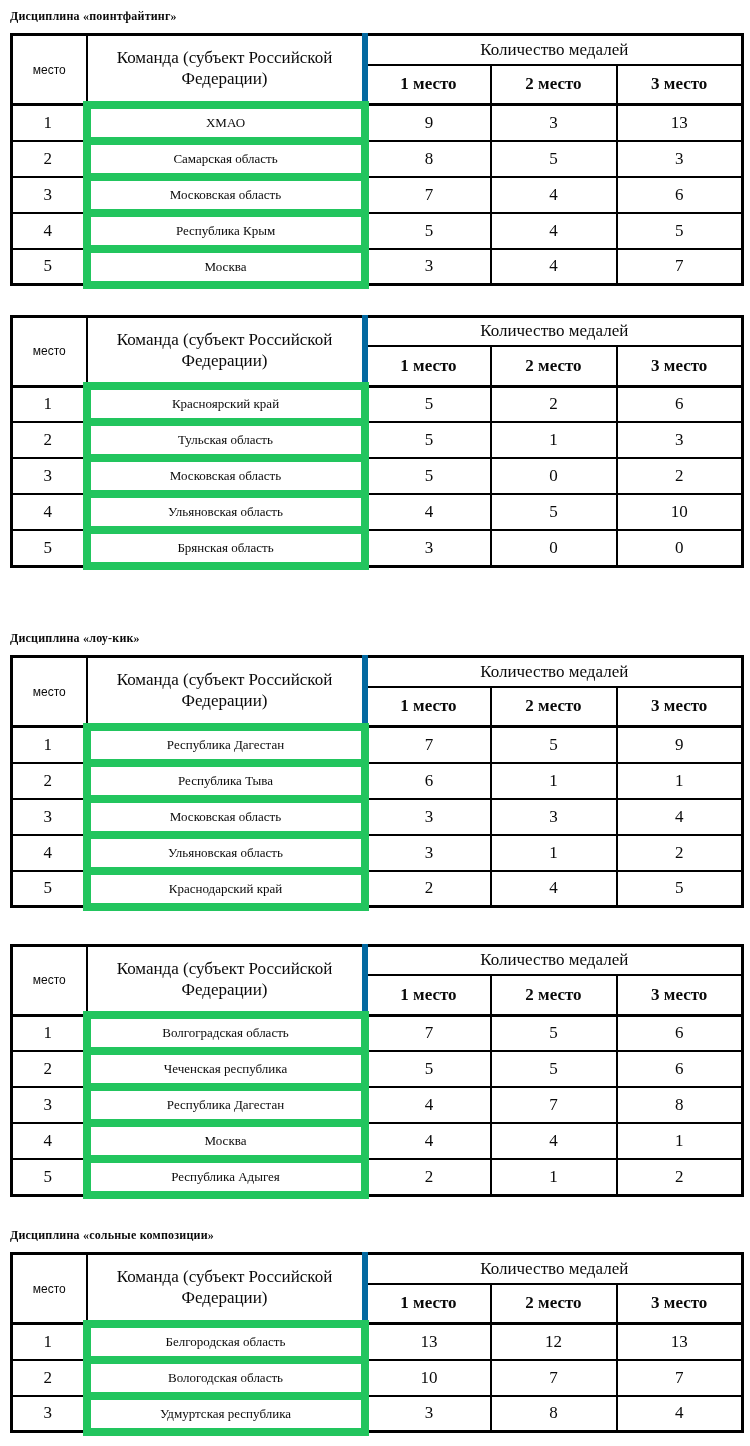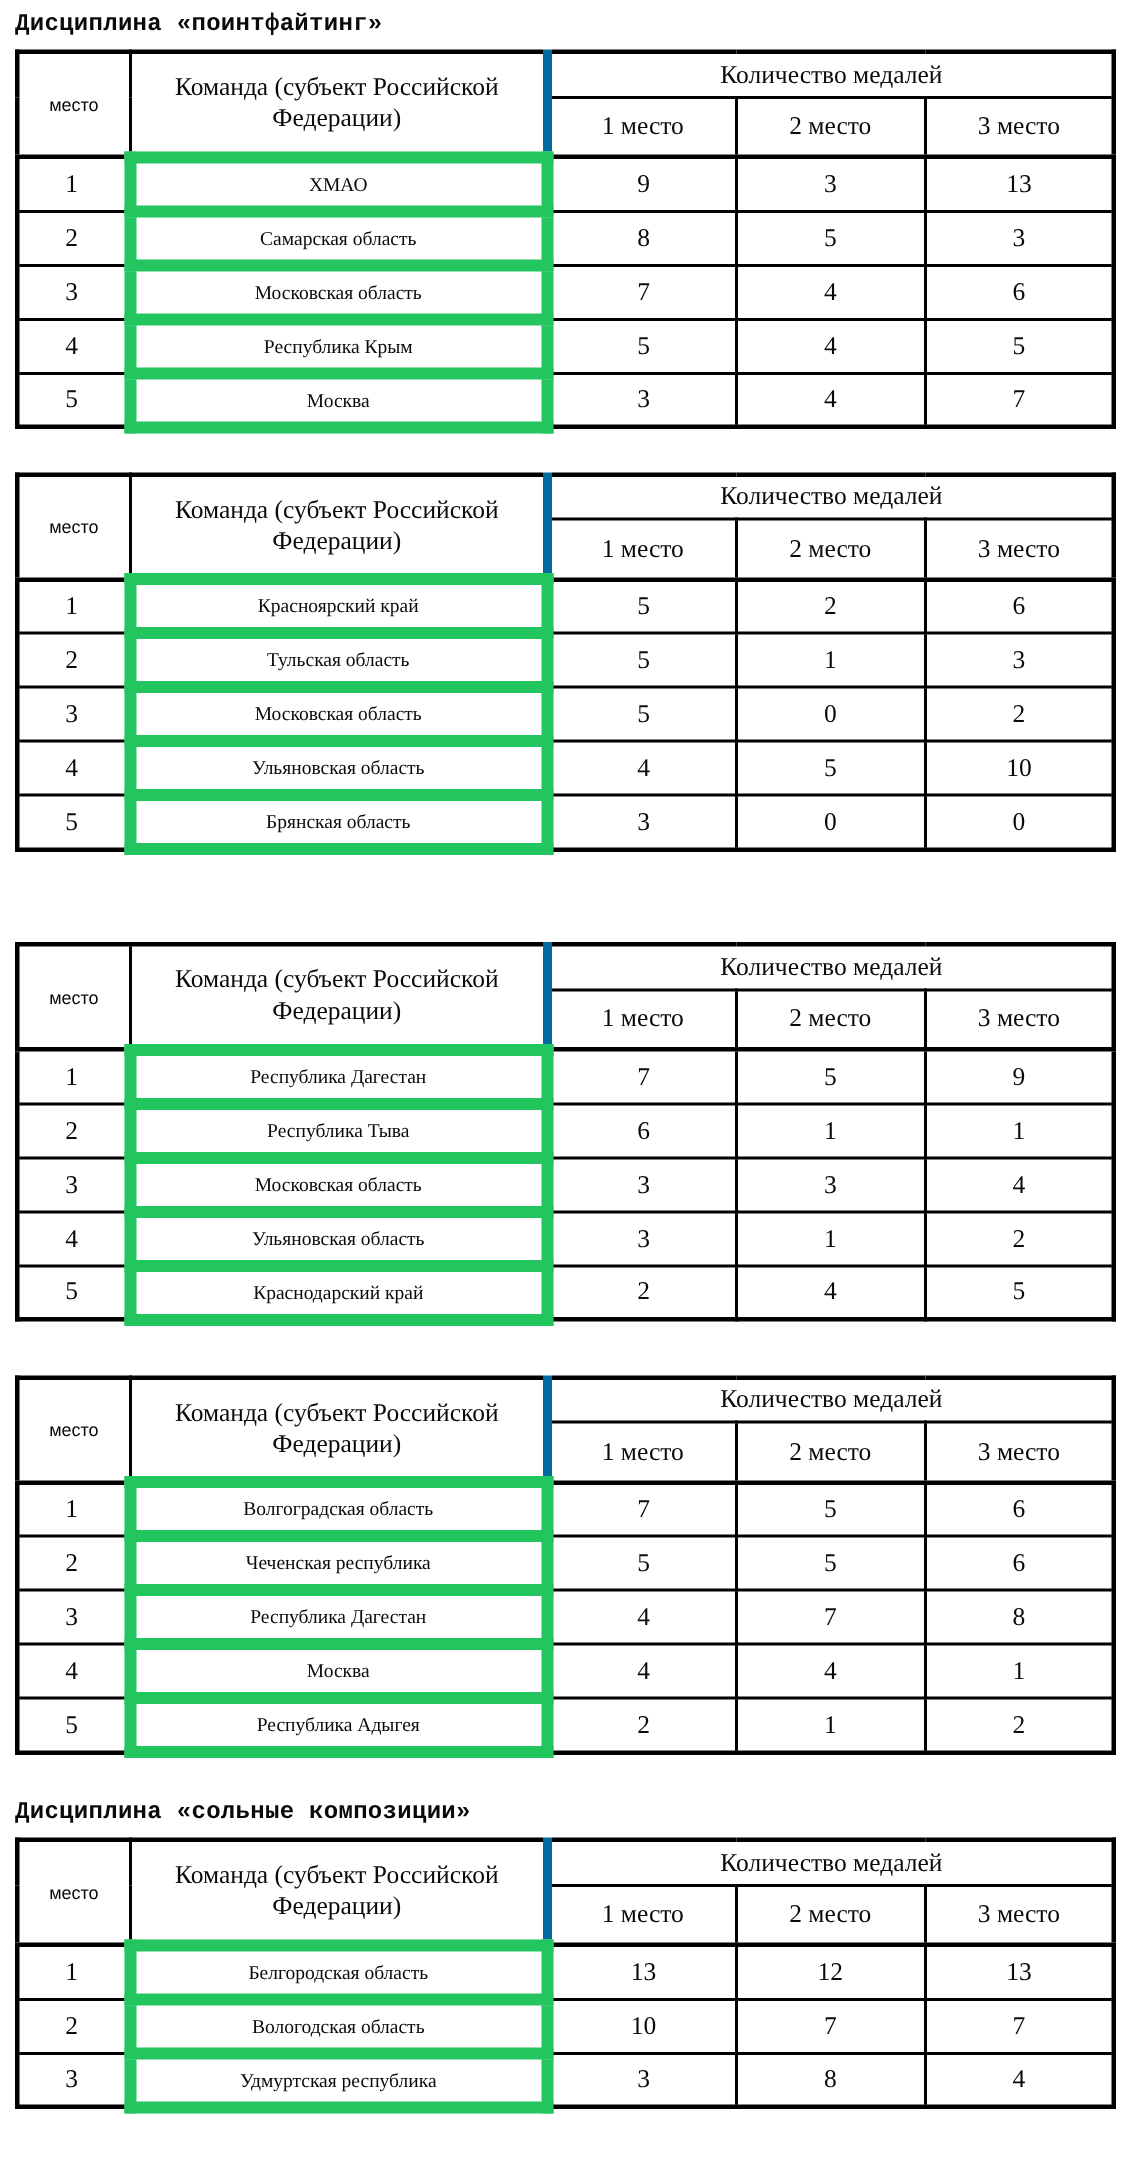--- a/index.html
+++ b/index.html
@@ -17,23 +17,23 @@
     overflow: hidden;
     background: #ffffff;
   }
   .section { page-break-inside: avoid; }
   .section:nth-child(2) { margin-top: 26px; }
   .section:nth-child(3) { margin-top: 58px; }
   .section:nth-child(4) { margin-top: 33px; }
   .section:nth-child(5) { margin-top: 26px; }
 
   .section-title {
-    font-family: Liberation Mono, monospace;
+    font-family: Liberation Serif, serif;
     font-weight: bold;
-    font-size: 16px;
+    font-size: 12px;
     line-height: 20px;
     margin: 0 0 7px 0;
     letter-spacing: 0.2px;
   }
 
   table.medal-table {
     border-collapse: collapse;
     table-layout: fixed;
     width: 733px;
     border: 3px solid #000;
@@ -61,21 +61,21 @@
     font-weight: normal;
     border-right: 2px solid #000;
   }
   th.team-h {
     font-weight: normal;
     border-right: 6px solid #0369a1;
     line-height: 1.25;
     padding: 0 14px;
   }
   th.medals-h { font-weight: normal; }
-  th.sub-h { font-weight: normal; }
+  th.sub-h { font-weight: bold; }
 
   thead tr.h-sub th { border-bottom: 3px solid #000; }
   thead th.place-h, thead th.team-h { border-bottom: 3px solid #000; }
 
   td.team-cell {
     border: 8px solid #22c55e;
     font-size: 13px;
   }
   td.place-cell { border-right: 2px solid #000; }
 </style>
@@ -201,20 +201,21 @@
               <td class="team-cell">Брянская область</td>
               <td class="count-cell">3</td>
               <td class="count-cell">0</td>
               <td class="count-cell">0</td>
             </tr>
           </tbody>
     </table>
   </div>
 
   <div class="section">
+    <p class="section-title">Дисциплина «лоу-кик»</p>
     <table class="medal-table">
       <colgroup>
         <col class="c-place">
             <col class="c-team">
         <col class="c-medal">
             <col class="c-medal">
             <col class="c-medal">
       </colgroup>
       <thead>
         <tr class="h-top">

